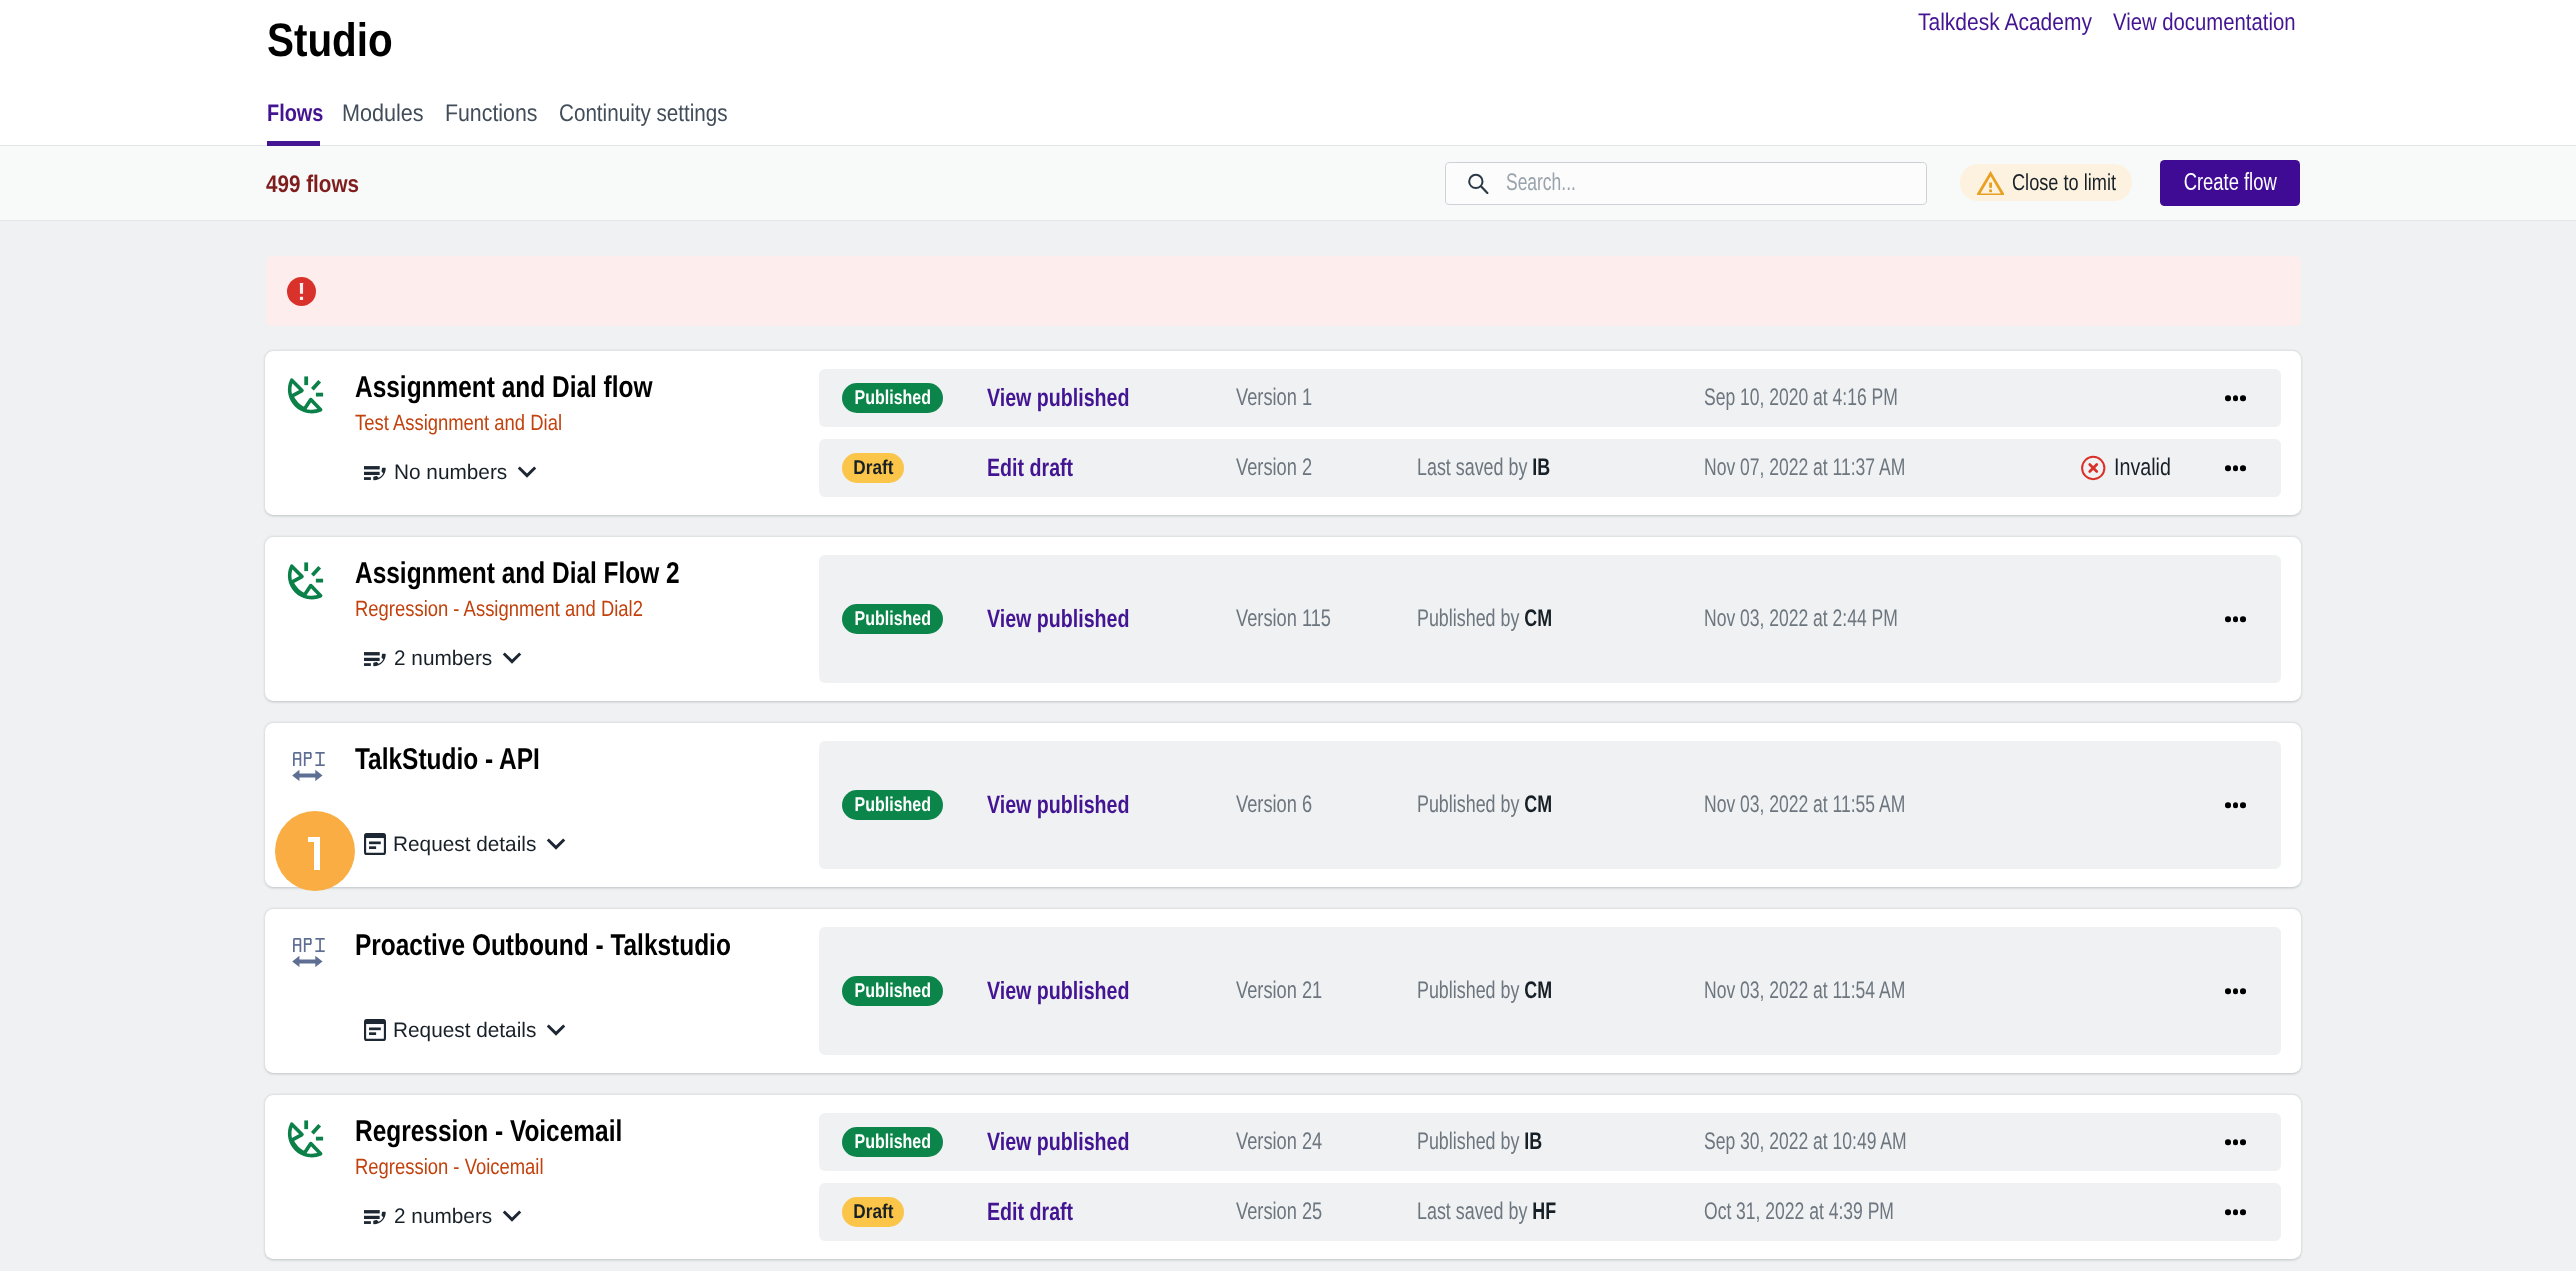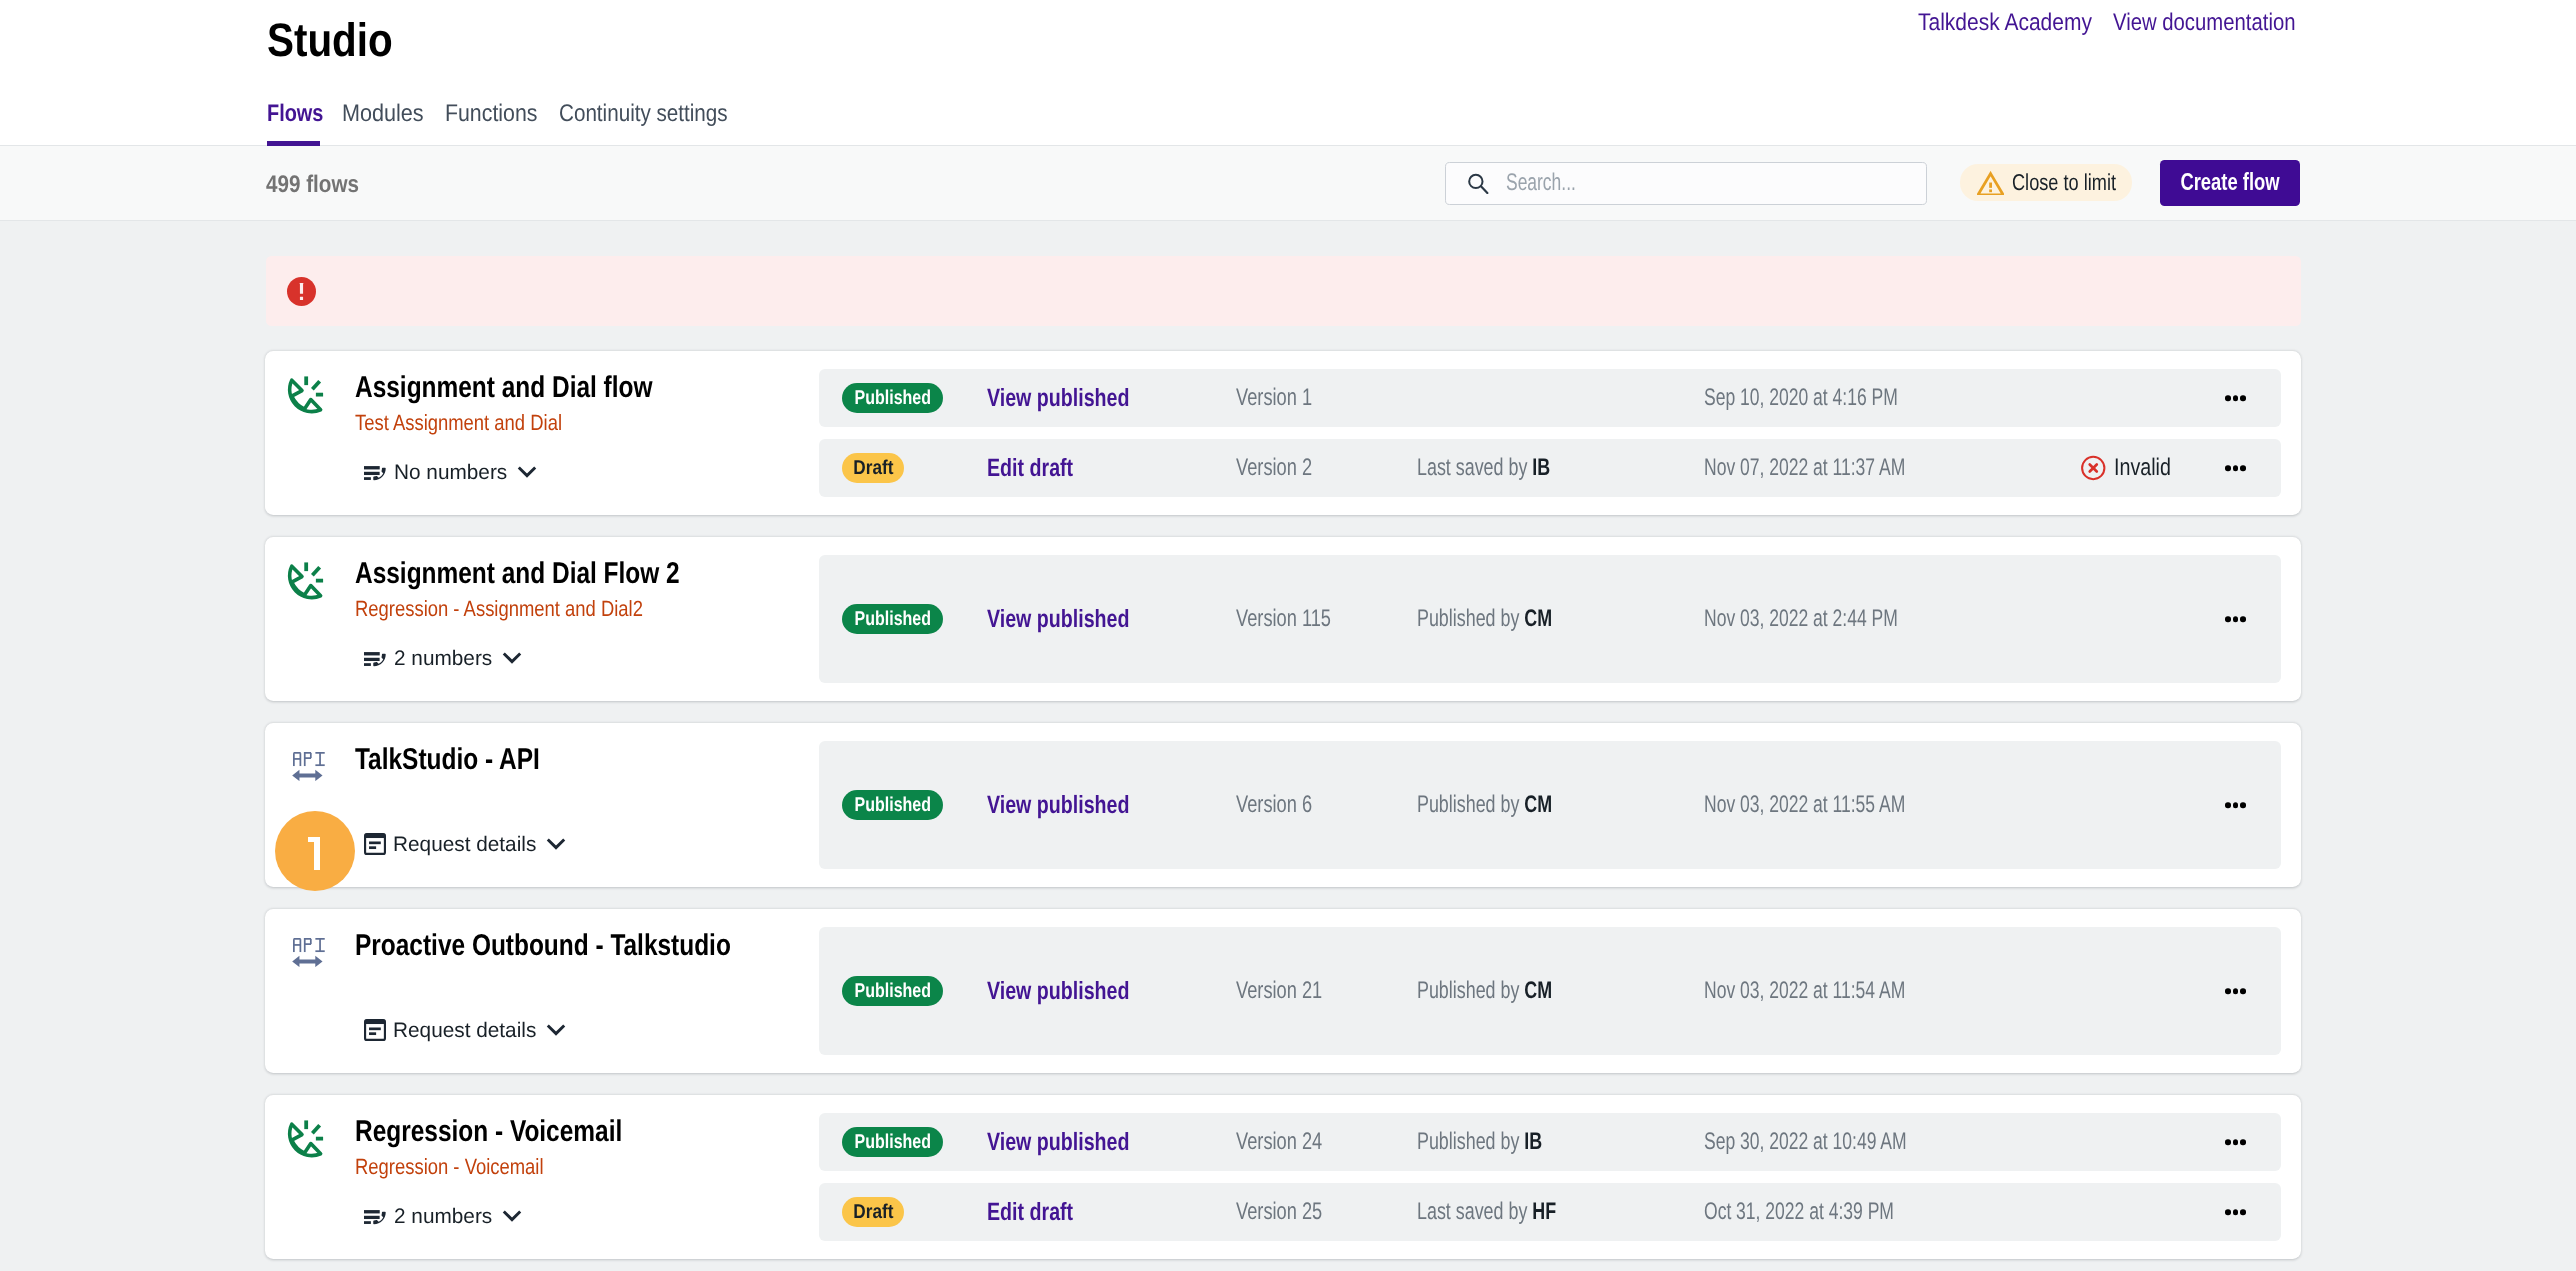--- a/index.html
+++ b/index.html
@@ -19,28 +19,28 @@
 
   .tabs{position:absolute;left:266px;top:102px;height:43px;}
   .tab{position:absolute;top:0;font-size:24px;color:#424d5a;white-space:nowrap;line-height:1;height:44px;}
   .tab .nx{position:absolute;left:0;top:0;}
   
   .tab.active{color:#431593;font-weight:700;}
   .tab.active::after{content:"";position:absolute;left:0;width:100%;bottom:0;height:4.6px;background:#431593;}
 
   
   .toolbar{position:absolute;left:0;top:146px;width:2576px;height:75px;background:#f8f9f9;border-bottom:0.9px solid #e3e6e8;}
-  .flow-count{position:absolute;left:266px;top:26.5px;font-size:24px;font-weight:700;color:#737373;line-height:1;}
+  .flow-count{position:absolute;left:266px;top:26.5px;font-size:24px;font-weight:700;color:#7f1d1d;line-height:1;}
   .search-wrap{position:absolute;left:1445px;top:15.5px;width:482px;height:43px;border:1.8px solid #ccd1d7;border-radius:4.6px;background:#fcfcfd;display:flex;align-items:center;}
   .search-icon{margin-left:21px;display:flex;}
   .search-ph{margin-left:15.5px;font-size:24px;color:#9aa3ac;line-height:1;--sx:0.727;}
   .limit-badge{position:absolute;left:1960px;top:18px;height:37px;width:172px;border-radius:18px;background:#fdf2df;display:flex;align-items:center;padding-left:17.3px;justify-content:space-between;}
   .limit-badge .warn-icon{display:flex;margin-top:0.9px;}
   .limit-badge .lbl{font-size:23px;color:#182027;white-space:nowrap;margin-left:7.3px;line-height:1;--sx:0.79;}
-  .create-btn{position:absolute;left:2160px;top:13.7px;width:140px;height:46px;border-radius:4.6px;background:#3f0b94;color:#fff;font-size:23px;font-weight:700;display:flex;align-items:center;justify-content:center;border:0;font-family:inherit;cursor:pointer;line-height:1;--sx:0.80;}
+  .create-btn{position:absolute;left:2160px;top:13.7px;width:140px;height:46px;border-radius:4.6px;background:#3f0b94;color:#fff;font-size:23px;font-weight:400;display:flex;align-items:center;justify-content:center;border:0;font-family:inherit;cursor:pointer;line-height:1;--sx:0.80;}
   .create-btn .nx{transform-origin:center center;}
 
   
   .content{position:absolute;left:0;top:221px;width:2576px;height:1051px;background:#eff1f2;}
 
   .alert{position:absolute;left:266px;top:35px;width:2035px;height:70px;border-radius:5.5px;background:#fdeded;display:flex;align-items:center;}
   .alert-icon{margin-left:21px;display:flex;}
   .alert-text{margin-left:22px;font-size:24px;font-weight:700;color:#d8322b;line-height:1;--sx:0.813;}
 
   

